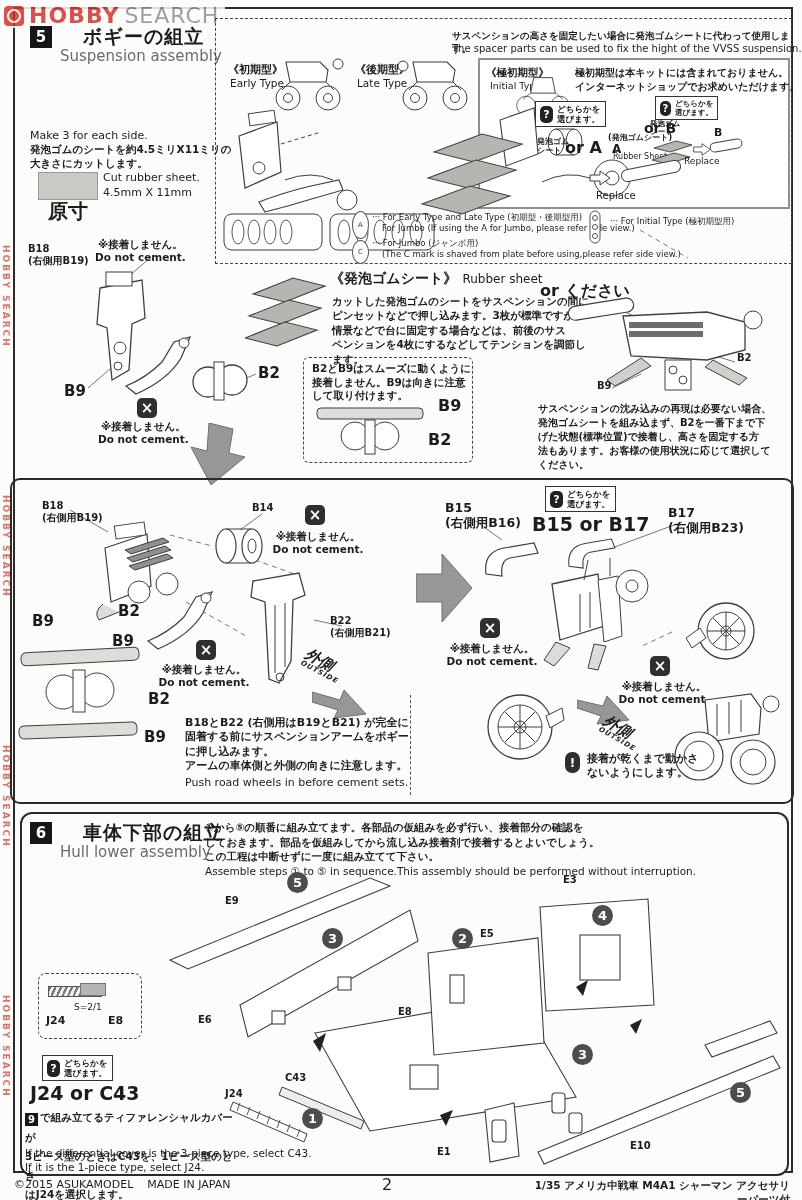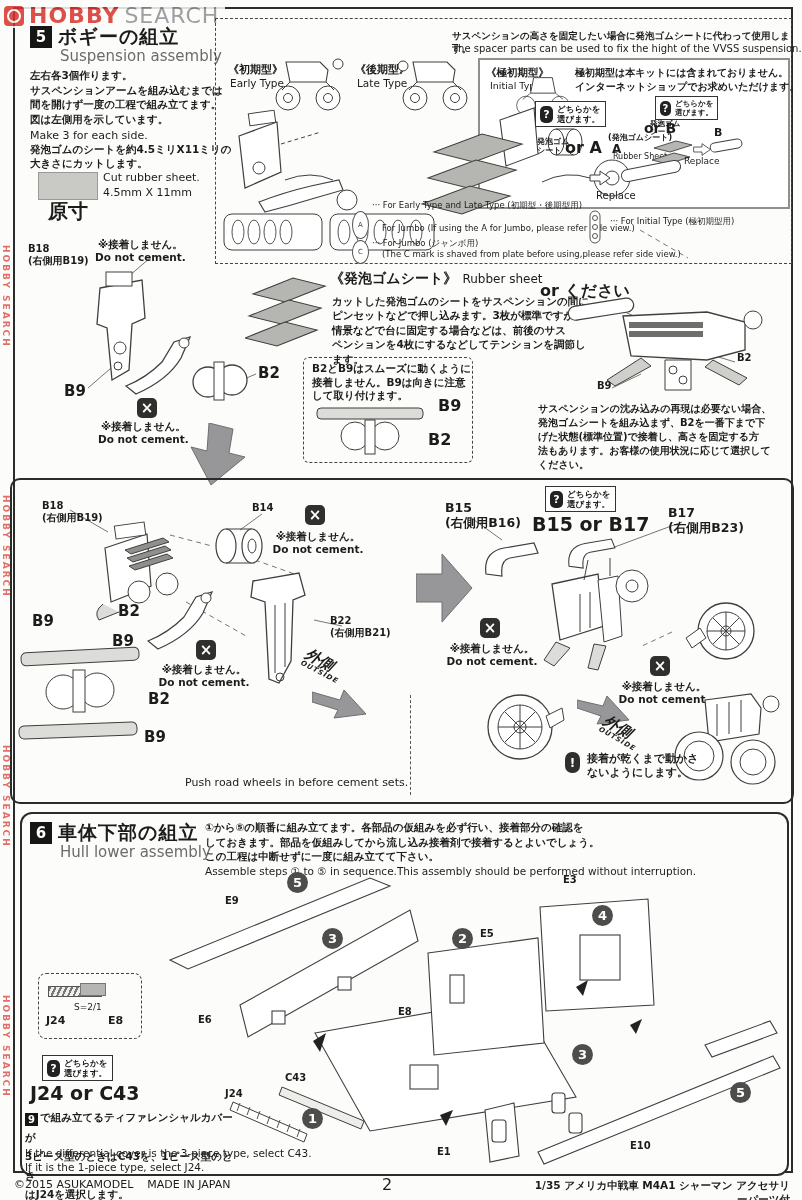--- a/index.html
+++ b/index.html
@@ -4,21 +4,21 @@
 <style>
   html,body{margin:0;padding:0;background:#e8e8e6;}
   .sheet{position:relative;width:802px;height:1200px;background:#fcfcfa;
     font-family:"DejaVu Sans",sans-serif;color:#1c1c1a;overflow:hidden;}
   .abs{position:absolute;}
   .pre{white-space:pre-line;}
   .jp{font-weight:600;}
   .rule{background:#2b2b29;}
   .stepnum{background:#161614;color:#fff;font-weight:bold;display:flex;
     align-items:center;justify-content:center;}
-  .title{font-size:19px;font-weight:bold;letter-spacing:1px;}
+  .title{font-size:19px;font-weight:bold;letter-spacing:1px;margin-left:25px;}
   .subtitle{font-size:15px;color:#6b6b69;}
   .body10{font-size:10.5px;line-height:1.4;}
   .body11{font-size:11px;line-height:1.38;}
   .partlabel{font-size:10px;font-weight:600;line-height:1.2;}
   .biglabel{font-size:15px;font-weight:600;}
   .dnc{font-size:10.5px;font-weight:600;text-align:center;line-height:1.25;}
   .xicon{width:20px;height:20px;background:#2f2f2d;border-radius:5px;color:#fff;
     display:flex;align-items:center;justify-content:center;font-size:15px;font-weight:bold;}
   .choose{border:1.5px solid #333;background:#fff;display:flex;align-items:center;
     gap:4px;padding:2px 4px;}
@@ -92,24 +92,20 @@
     <span style="font-size:22px;font-weight:normal;color:#8d9093;letter-spacing:1px">SEARCH</span>
   </div>
   <div class="abs vwm" style="left:1px;top:245px;height:115px">HOBBY SEARCH</div>
   <div class="abs vwm" style="left:1px;top:495px;height:115px">HOBBY SEARCH</div>
   <div class="abs vwm" style="left:1px;top:745px;height:115px">HOBBY SEARCH</div>
   <div class="abs vwm" style="left:1px;top:995px;height:115px">HOBBY SEARCH</div>
 
   <div class="abs stepnum" style="left:30px;top:26px;width:22px;height:22px;font-size:15px">5</div>
   <div class="abs title" style="left:58px;top:24px">ボギーの組立</div>
   <div class="abs subtitle" style="left:60px;top:47px">Suspension assembly</div>
-  <div class="abs pre jp" style="left:30px;top:68px;font-size:10.5px;line-height:1.4">左右各3個作ります。
-サスペンションアームを組み込むまでは
-間を開けず一度の工程で組み立てます。
-図は左側用を示しています。</div>
   <div class="abs body11" style="left:30px;top:128px">Make 3 for each side.</div>
 
   <div class="abs pre jp" style="left:30px;top:143px;font-size:10.5px">発泡ゴムのシートを約4.5ミリX11ミリの
 大きさにカットします。</div>
   <div class="abs swatch" style="left:38px;top:172px;width:58px;height:26px"></div>
   <div class="abs pre body11" style="left:103px;top:170px">Cut rubber sheet.
 4.5mm X 11mm</div>
   <div class="abs" style="left:48px;top:198px;font-size:20px;font-weight:bold">原寸</div>
 
   <div class="abs pre partlabel" style="left:28px;top:243px">B18
@@ -317,21 +313,21 @@
       <ellipse cx="48" cy="22" rx="6" ry="12"></ellipse>
         <ellipse cx="64" cy="22" rx="6" ry="12"></ellipse>
       <ellipse cx="122" cy="22" rx="6" ry="12"></ellipse>
         <ellipse cx="140" cy="22" rx="6" ry="12"></ellipse>
       <ellipse cx="158" cy="22" rx="6" ry="12"></ellipse>
         <ellipse cx="176" cy="22" rx="6" ry="12"></ellipse>
       <ellipse cx="194" cy="22" rx="6" ry="12"></ellipse>
     </g>
   </svg>
   <div class="abs oval" style="left:352px;top:211px;width:15px;height:26px">A</div>
-  <div class="abs" style="left:372px;top:200px;font-size:8.5px">
+  <div class="abs" style="left:372px;top:212px;font-size:8.5px">
     <span>···</span>
     <span>For Early Type and Late Type (初期型・後期型用)</span>
   </div>
   <div class="abs" style="left:382px;top:223px;font-size:8.5px">For Jumbo (If using the A for Jumbo, please refer side view.)</div>
   <div class="abs oval" style="left:352px;top:240px;width:15px;height:22px">C</div>
   <div class="abs" style="left:372px;top:238px;font-size:8.5px">
     <span>···</span>
     <span>For Jumbo (ジャンボ用)</span>
   </div>
   <div class="abs" style="left:382px;top:249px;font-size:8.5px">(The C mark is shaved from plate before using,please refer side view.)</div>
@@ -403,20 +399,24 @@
   </svg>
   <div class="abs biglabel" style="left:148px;top:690px">B2</div>
   <div class="abs biglabel" style="left:144px;top:728px">B9</div>
   <div class="abs outside" style="left:302px;top:655px;transform:rotate(28deg)">
     <span>外側</span>
     <small>OUTSIDE</small>
   </div>
   <svg class="abs" style="left:312px;top:684px" width="56" height="40" viewBox="0 0 56 40">
     <polygon points="0,8 28,16 32,6 54,30 22,34 26,26 0,18" fill="#97979a" stroke="#6f6f6f"></polygon>
   </svg>
+  <div class="abs pre jp" style="left:185px;top:716px;font-size:11px;line-height:1.3">B18とB22 (右側用はB19とB21) が完全に
+固着する前にサスペンションアームをボギー
+に押し込みます。
+アームの車体側と外側の向きに注意します。</div>
   <div class="abs body11" style="left:185px;top:775px">Push road wheels in before cement sets.</div>
 
   <svg class="abs" style="left:416px;top:550px" width="58" height="76" viewBox="0 0 58 76">
     <polygon points="0,24 26,24 26,4 56,38 26,72 26,52 0,52" fill="#97979a" stroke="#6f6f6f"></polygon>
   </svg>
   <div class="abs pre partlabel" style="left:445px;top:500px;font-size:12.5px">B15
 (右側用B16)</div>
   <div class="abs choose" style="left:545px;top:486px">
     <div class="qicon">?</div>
     <div class="choosetxt">どちらかを

